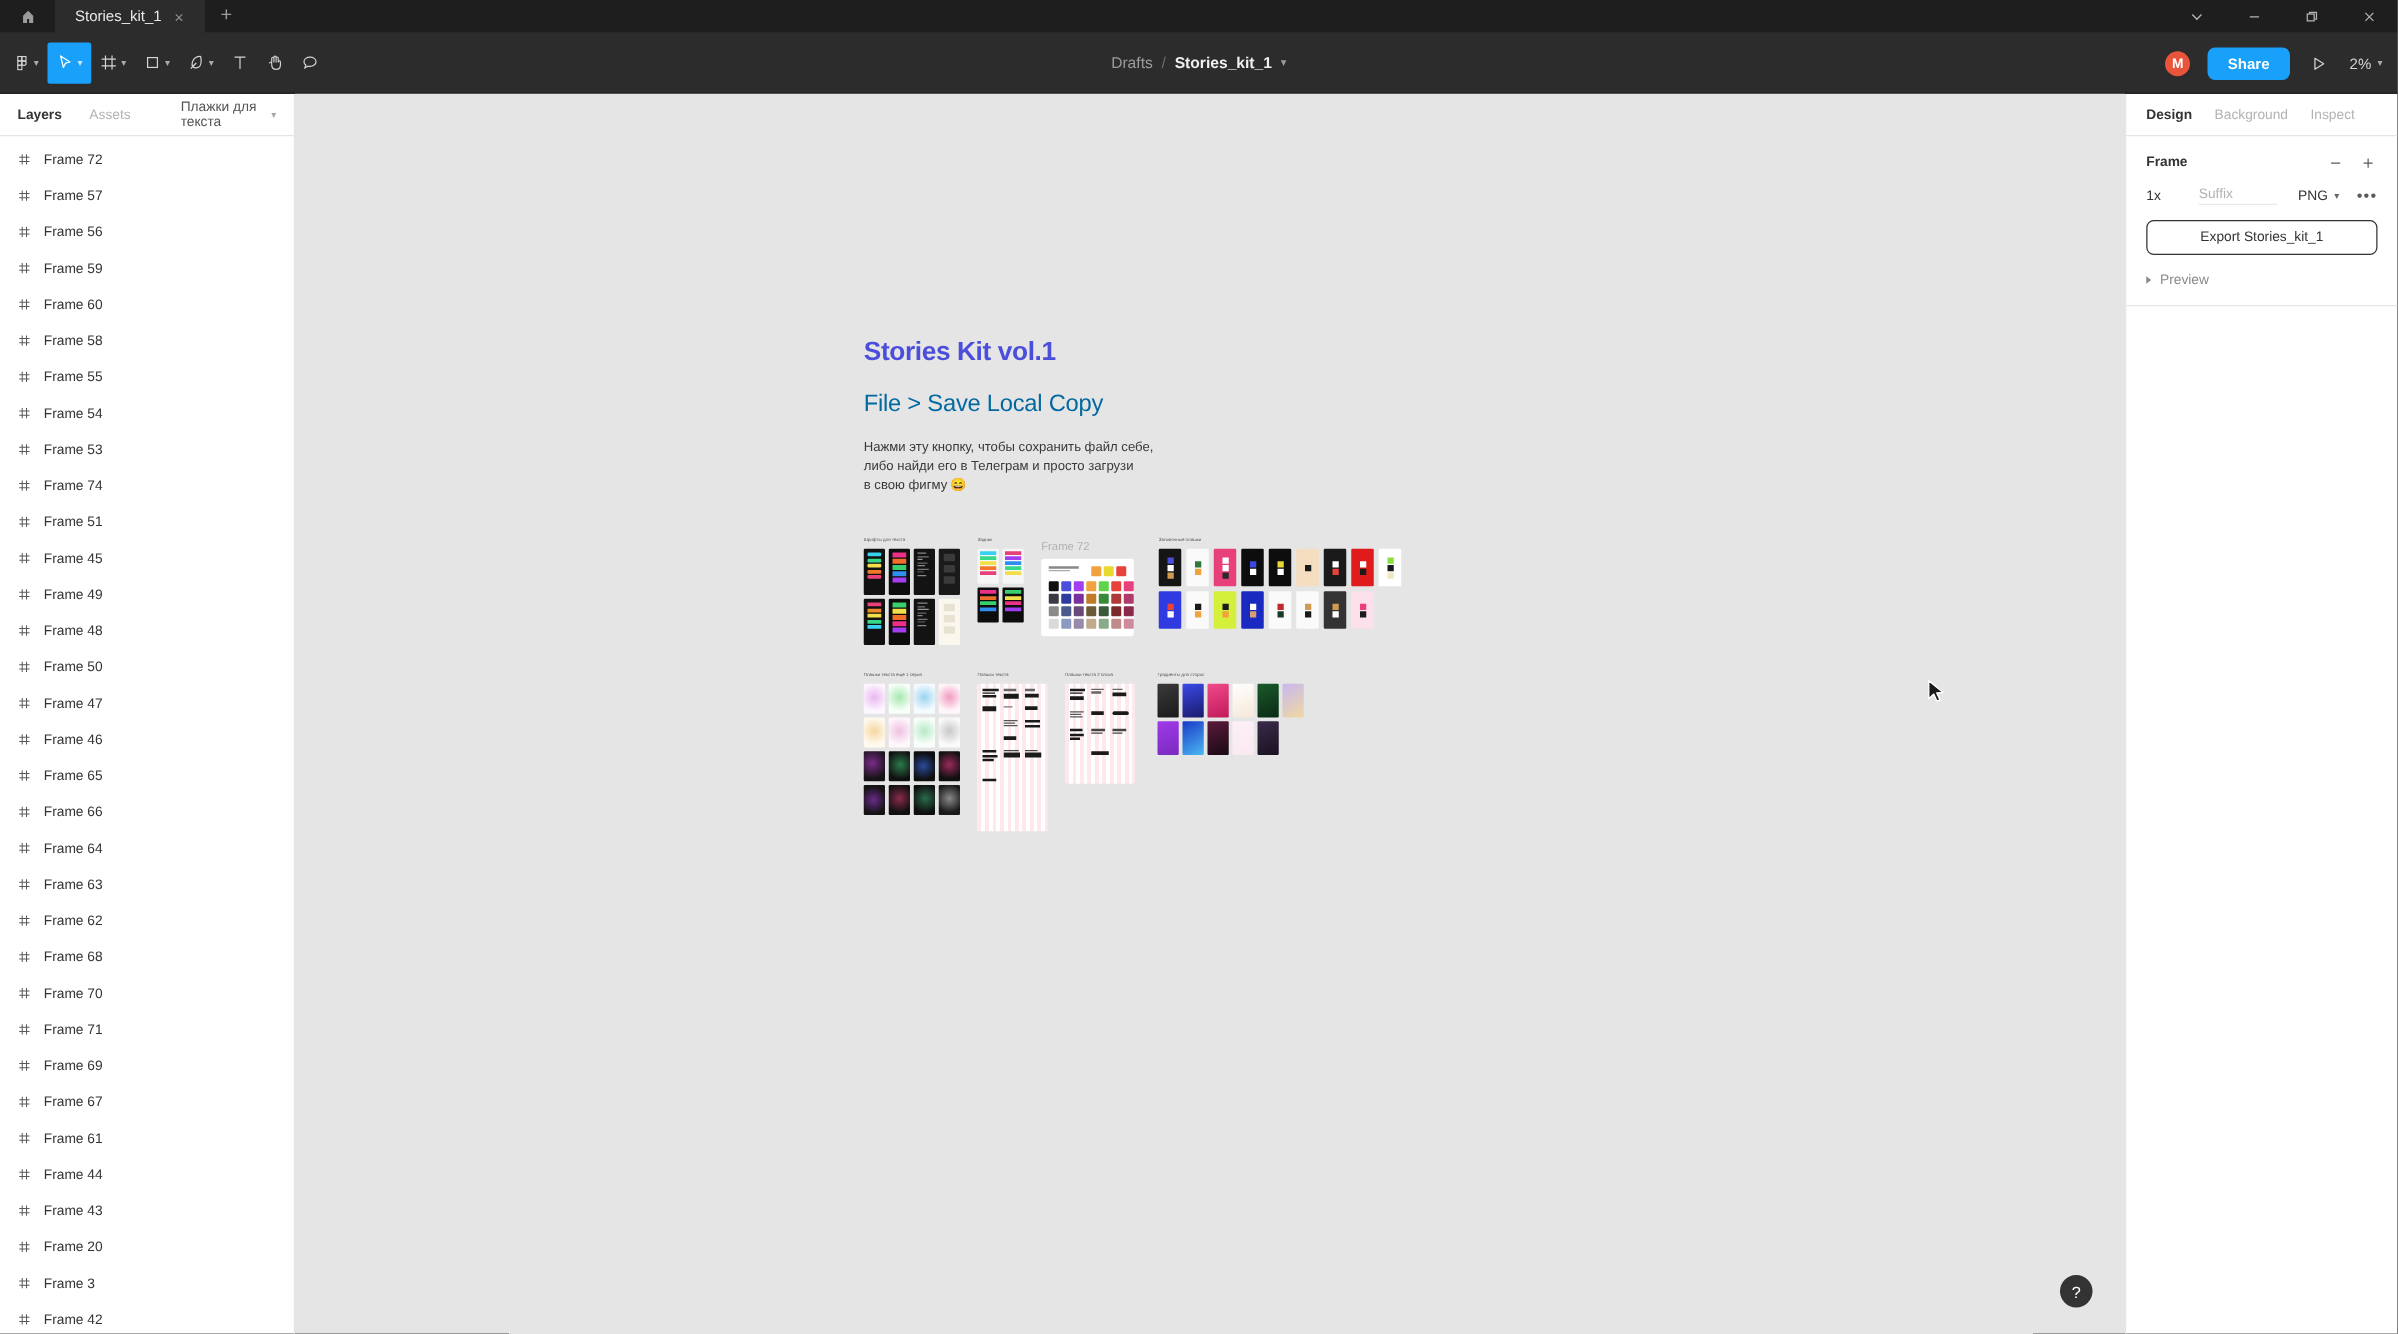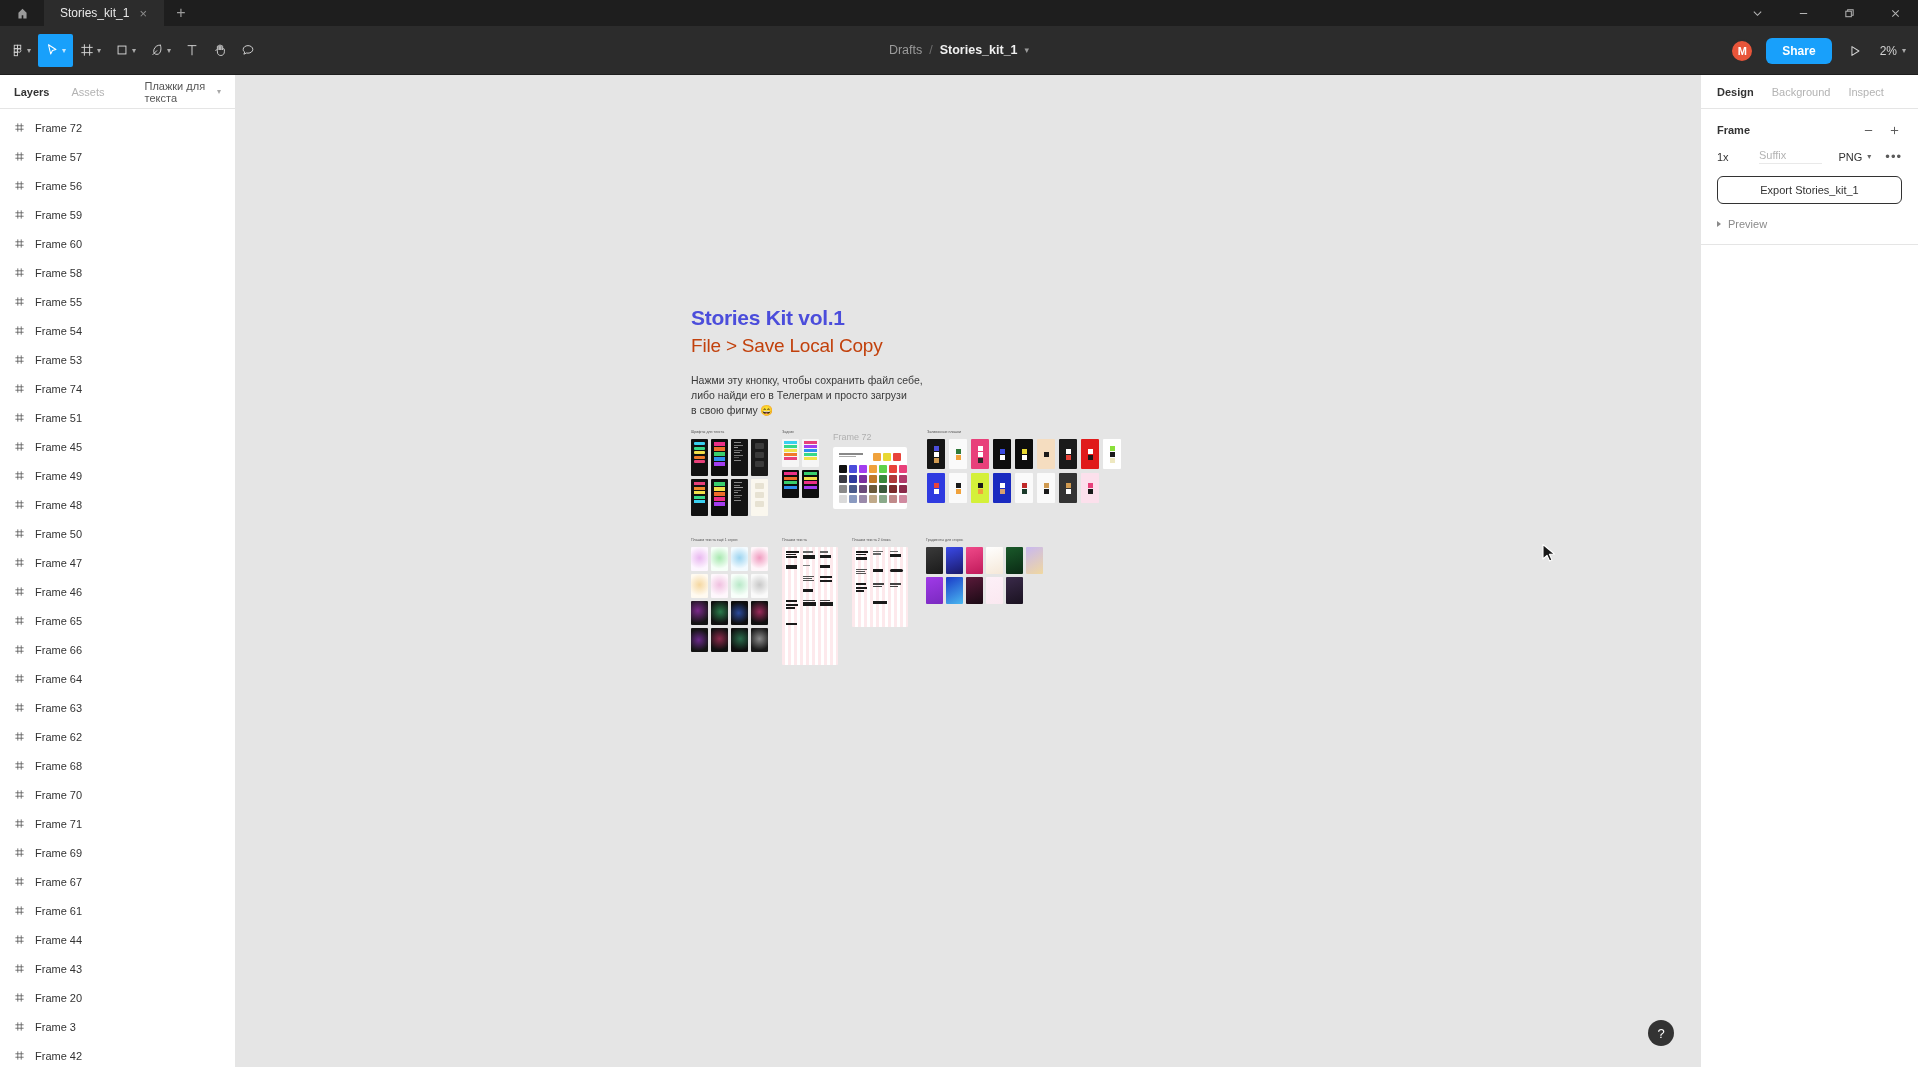--- a/index.html
+++ b/index.html
@@ -125,28 +125,27 @@
   .layer-label { font-size: 11px; color: #333; }
 
   
   .canvas {
     flex: 1; background: #e5e5e5; position: relative; overflow: hidden;
   }
   .art { position: absolute; left: 455px; top: 195px; width: 560px; }
   .t-title {
     font-size: 21px; font-weight: bold; color: #4b4ddb;
     letter-spacing: -.3px;
-    margin-top: 36px;
   }
   .t-sub {
     font-size: 20px; font-weight: bold; color: #1a1a1a;
     letter-spacing: -.2px; margin-top: 3px;
   }
   .t-file {
-    font-size: 19px; color: #c2410c; margin-top: 5px;
+    font-size: 19px; color: #0369a1; margin-top: 19px;
     letter-spacing: -.2px;
   }
   .t-body {
     font-size: 10.5px; color: #3a3a3a; line-height: 1.45;
     margin-top: 16px; max-width: 270px;
   }
 
   
   .board { position: absolute; left: 455px; top: 355px; }
   .row { display: flex; align-items: flex-start; }

